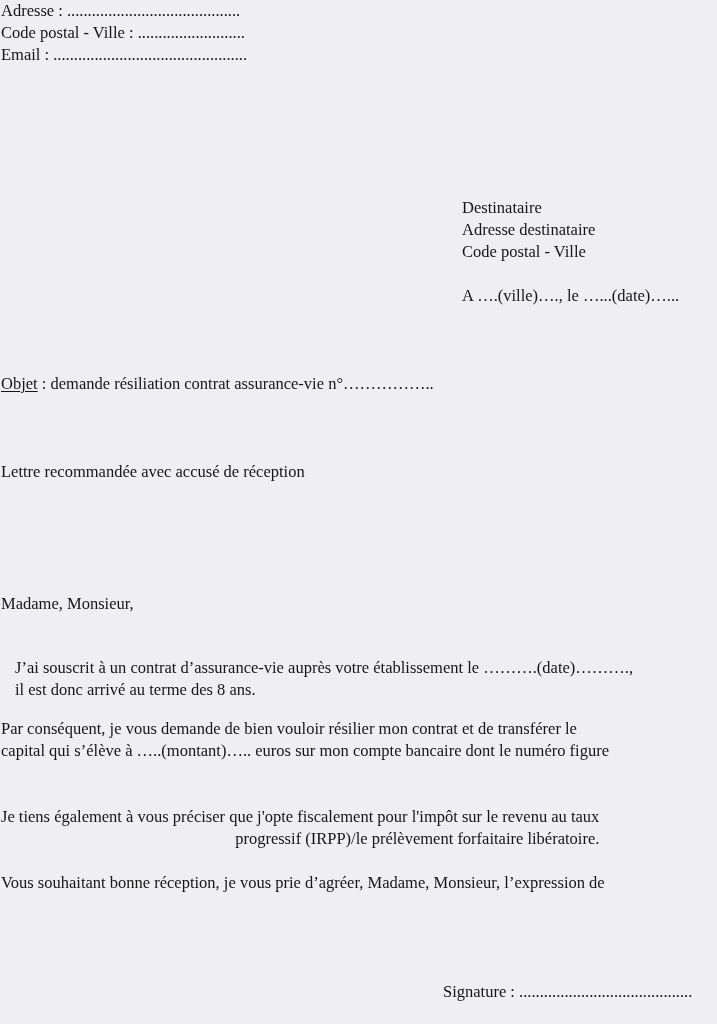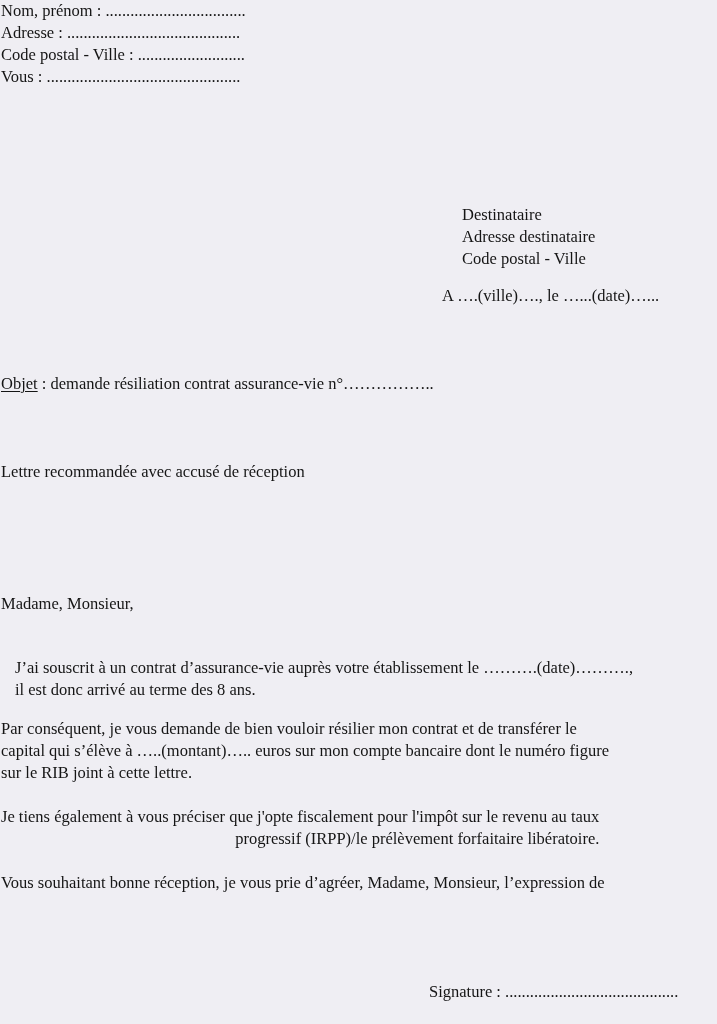--- a/index.html
+++ b/index.html
@@ -13,41 +13,40 @@
       color: #151515;
       font-family: "Liberation Serif", "DejaVu Serif", serif;
       font-size: 16.5px;
       line-height: 22px;
       position: relative;
       overflow: hidden;
     }
     .abs { position: absolute; white-space: nowrap; }
     .line { display: block; height: 22px; }
     .sender { left: 1px; top: 0px; }
-    .recipient { left: 462px; top: 204px; }
-    .place-date { left: 442px; top: 285px; }
+    .recipient { left: 462px; top: 197px; }
+    .place-date { left: 462px; top: 285px; }
     .subject { left: 1px; top: 373px; }
     .u { text-decoration: underline; text-underline-offset: 2px; text-decoration-thickness: 1px; margin-top: 34px; }
     .mention { left: 1px; top: 461px; }
     .salutation { left: 1px; top: 593px; }
     .para { left: 1px; white-space: nowrap; }
     .p1 { top: 657px; margin-left: 14px; }
     .p2 { top: 718px; }
     .p3 { top: 806px; text-align: right; }
     .p4 { top: 872px; }
-    .signature { left: 429px; top: 981px; }
+    .signature { left: 443px; top: 981px; }
   </style>
 </head>
 <body>
 
 <div class="abs sender">
-  <span class="line">Nom, prénom : ..................................</span>
   <span class="line">Adresse : ..........................................</span>
   <span class="line">Code postal - Ville : ..........................</span>
-  <span class="line">Vous : ...............................................</span>
+  <span class="line">Email : ...............................................</span>
 </div>
 
 <div class="abs recipient">
   <span class="line">Destinataire</span>
   <span class="line">Adresse destinataire</span>
   <span class="line">Code postal - Ville</span>
 </div>
 
 <div class="abs place-date">A ….(ville)…., le …...(date)…...</div>
 
@@ -60,21 +59,20 @@
 <div class="abs salutation">Madame, Monsieur,</div>
 
 <div class="abs para p1">
   <span class="line">J’ai souscrit à un contrat d’assurance-vie auprès votre établissement le ……….(date)……….,</span>
   <span class="line">il est donc arrivé au terme des 8 ans.</span>
 </div>
 
 <div class="abs para p2">
   <span class="line">Par conséquent, je vous demande de bien vouloir résilier mon contrat et de transférer le</span>
   <span class="line">capital qui s’élève à …..(montant)….. euros sur mon compte bancaire dont le numéro figure</span>
-  <span class="line">sur le RIB joint à cette lettre.</span>
 </div>
 
 <div class="abs para p3">
   <span class="line">Je tiens également à vous préciser que j'opte fiscalement pour l'impôt sur le revenu au taux</span>
   <span class="line">progressif (IRPP)/le prélèvement forfaitaire libératoire.</span>
 </div>
 
 <div class="abs para p4">
   <span class="line">Vous souhaitant bonne réception, je vous prie d’agréer, Madame, Monsieur, l’expression de</span>
 </div>

